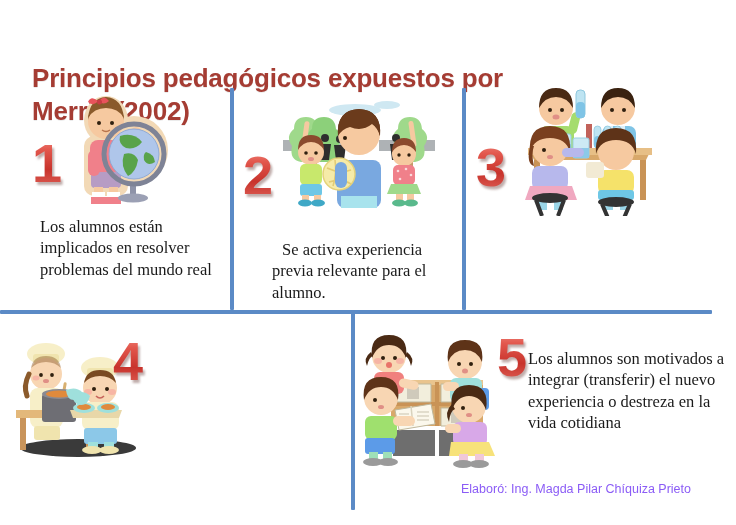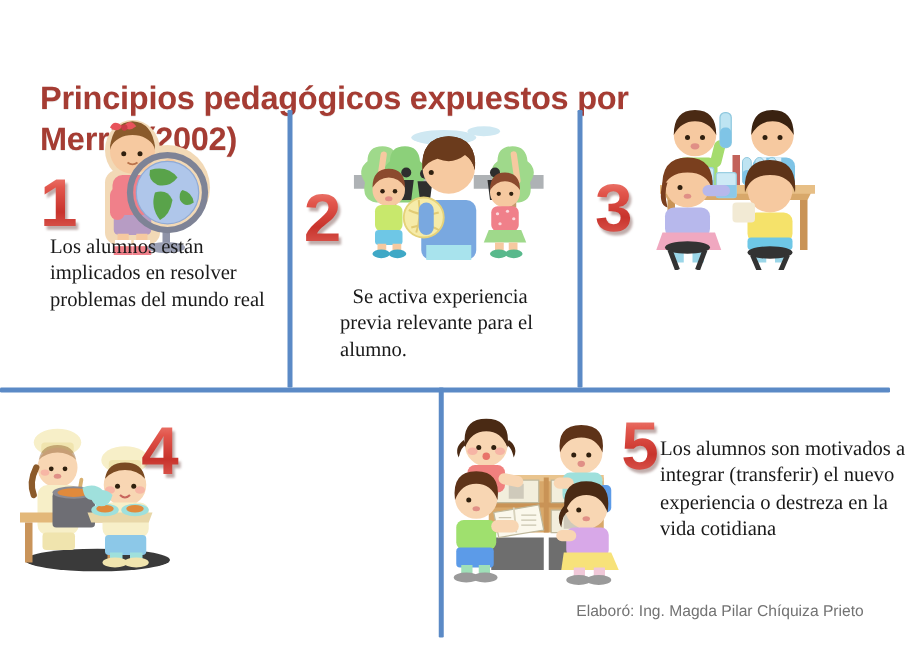--- a/index.html
+++ b/index.html
@@ -54,21 +54,21 @@
     font-family:"Liberation Serif", serif;
     font-size:16.5px;
     line-height:1.30;
     color:#1a1a1a;
   }
 
   .footer{
     position:absolute;
     font-family:"Liberation Sans", sans-serif;
     font-size:12.5px;
-    color:#737373;
+    color:#8b5cf6;
     white-space:nowrap;
   }
 
   .art{position:absolute;}
   .art svg{display:block;}
 </style>
 </head>
 <body>
 
 <div class="canvas">
@@ -121,21 +121,21 @@
         <circle cx="62" cy="62" r="30" fill="none" stroke="#7E8396" stroke-width="5"></circle>
 
         <circle cx="62" cy="62" r="25" fill="#AFC6EA"></circle>
         <path d="M48 44 q14 -4 22 6 q-6 8 -16 6 q-8 -4 -6 -12 z" fill="#59A34A"></path>
         <path d="M52 62 q10 -3 14 6 q-2 12 -10 16 q-8 -10 -4 -22 z" fill="#59A34A"></path>
         <path d="M74 60 q8 2 9 10 q-7 5 -11 -2 q-1 -6 2 -8 z" fill="#59A34A"></path>
         <circle cx="62" cy="62" r="25" fill="none" stroke="#8FAAD6" stroke-width="1"></circle>
       </svg>
     </div>
     <div class="num" style="left:32px;top:48px;">1</div>
-    <div class="txt" style="left:40px;top:98px;width:175px;">Los alumnos están implicados en resolver problemas del mundo real</div>
+    <div class="txt" style="left:40px;top:128px;width:175px;">Los alumnos están implicados en resolver problemas del mundo real</div>
   </div>
 
   <div class="cell" style="left:230px;top:88px;width:232px;height:222px;">
     <div class="art" style="left:53px;top:8px;">
       <svg width="152" height="112" viewBox="0 0 152 112">
 
         <ellipse cx="72" cy="14" rx="26" ry="6" fill="#CFE8F2"></ellipse>
         <ellipse cx="104" cy="9" rx="13" ry="4" fill="#CFE8F2"></ellipse>
 
         <rect x="0" y="44" width="60" height="11" fill="#AEB2B5"></rect>
@@ -201,21 +201,21 @@
           <circle cx="62" cy="42" r="2" fill="#30200F"></circle>
 
           <circle cx="56" cy="78" r="16" fill="#F6EBA8" stroke="#E5D27A" stroke-width="1.5"></circle>
           <path d="M44 72 q12 6 24 2 M52 64 q2 14 -2 26 M46 86 q12 -4 22 2" stroke="#E2CB74" stroke-width="1.6" fill="none"></path>
 
           <rect x="52" y="66" width="12" height="26" rx="6" fill="#79A8E0"></rect>
         </g>
       </svg>
     </div>
     <div class="num" style="left:13px;top:60px;">2</div>
-    <div class="txt" style="left:42px;top:138px;width:178px;text-indent:10px;">Se activa experiencia previa relevante para el alumno.</div>
+    <div class="txt" style="left:42px;top:151px;width:178px;text-indent:10px;">Se activa experiencia previa relevante para el alumno.</div>
   </div>
 
   <div class="cell" style="left:462px;top:88px;width:274px;height:222px;">
     <div class="art" style="left:58px;top:-2px;">
       <svg width="140" height="130" viewBox="0 0 140 130">
 
         <g>
           <circle cx="36" cy="22" r="17" fill="#F6C9A0"></circle>
           <path d="M19 22 q0 -20 17 -20 q17 0 17 20 q-6 -11 -17 -11 q-11 0 -17 11 z" fill="#4A2A14"></path>
           <circle cx="30" cy="24" r="2" fill="#30200F"></circle>

